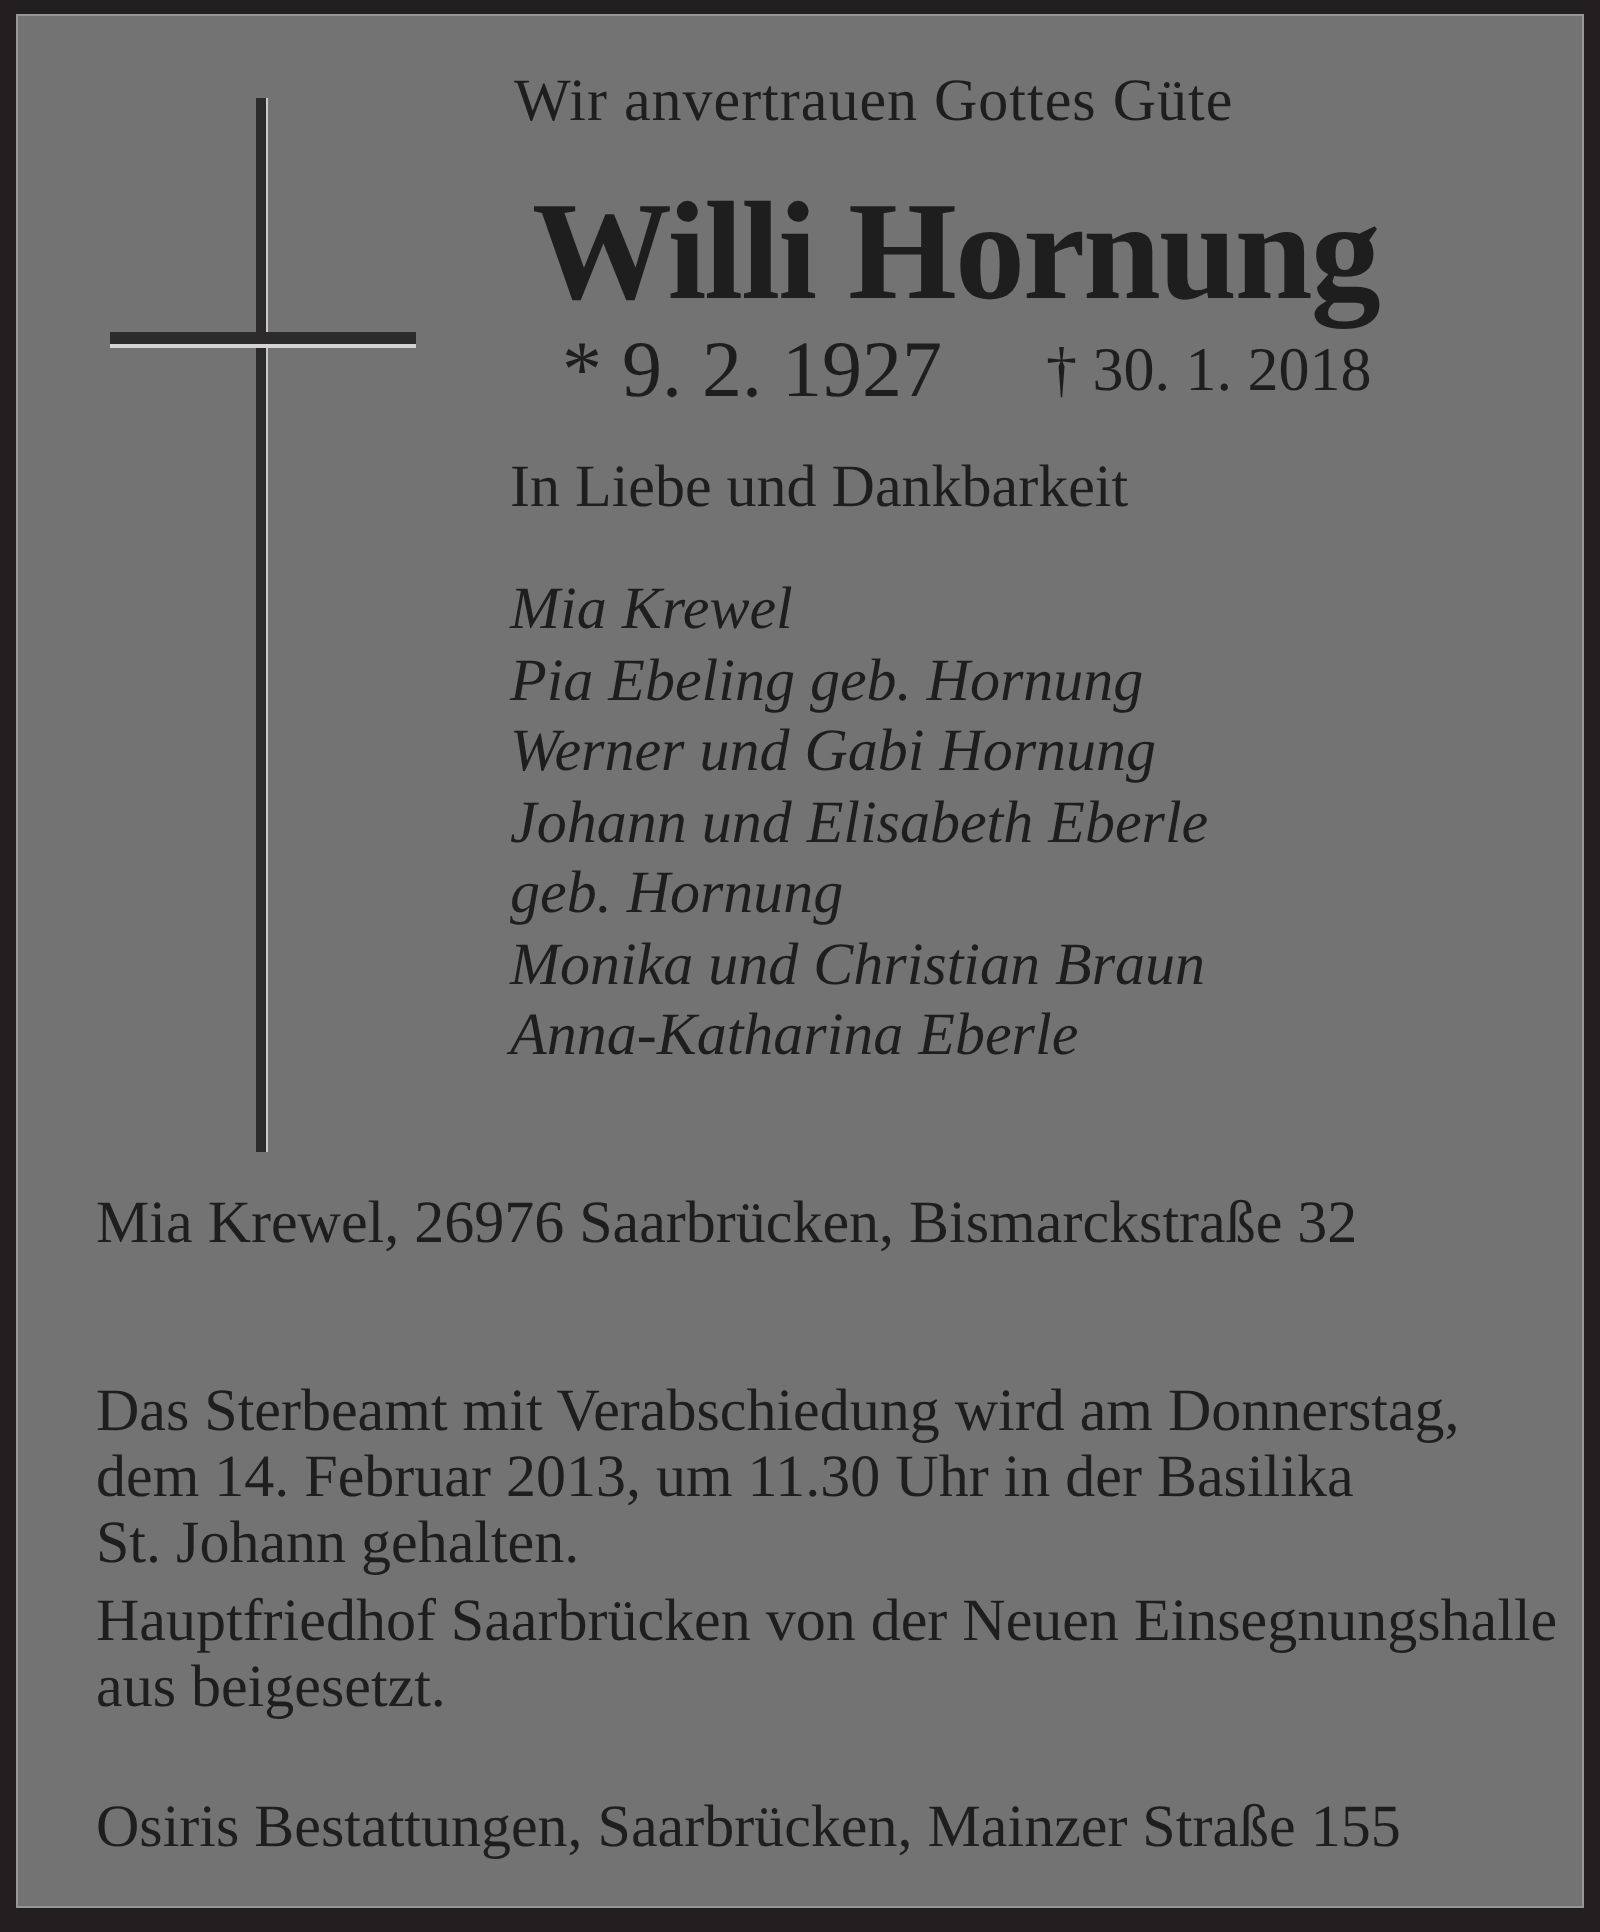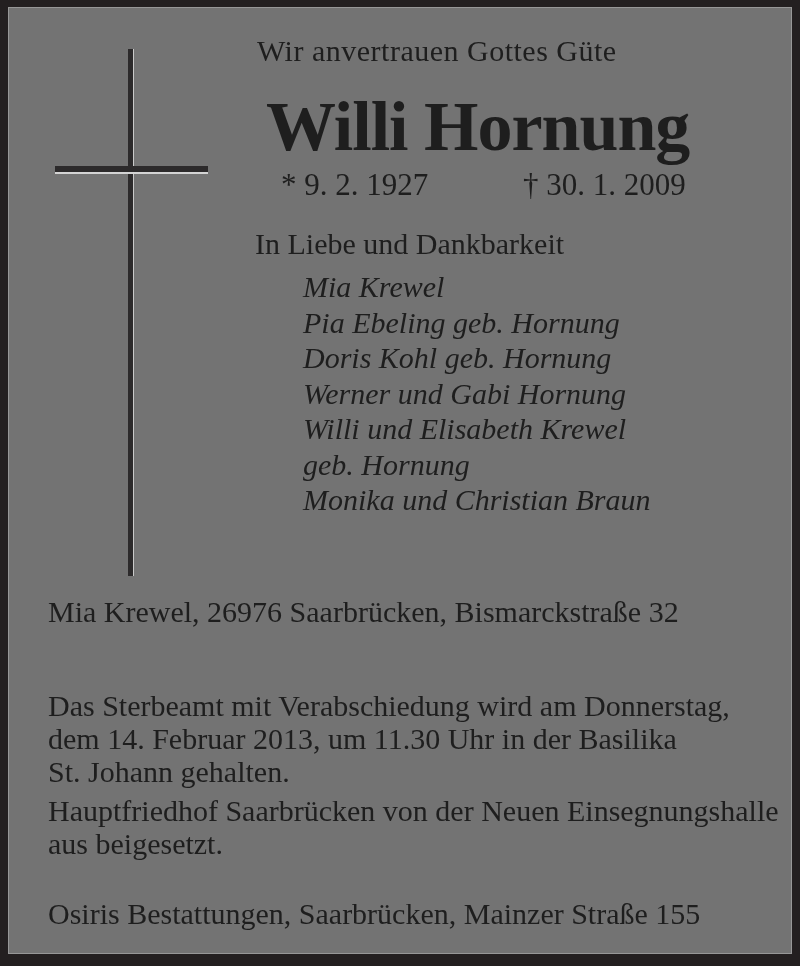--- a/index.html
+++ b/index.html
@@ -51,43 +51,42 @@
     left: 258px; top: 82px;
     font-size: 70px;
     line-height: 76px;
     font-weight: bold;
     white-space: nowrap;
     margin: 0;
     letter-spacing: -1px;
   }
   .date-birth {
     left: 273px; top: 161px;
-    font-size: 31px;
+    font-size: 40px;
     line-height: 34px;
     white-space: nowrap;
   }
   .date-death {
     left: 515px; top: 161px;
     font-size: 31px;
     line-height: 34px;
     white-space: nowrap;
   }
   .intro {
     left: 247px; top: 220px;
     font-size: 30px;
     line-height: 33px;
     white-space: nowrap;
   }
   .mourners {
-    left: 247px; top: 262px;
+    left: 247px; top: 280px;
     font-size: 30px;
     line-height: 35.5px;
     font-style: italic;
     white-space: nowrap;
-    margin-left: 48px;
   }
   .condolence {
     left: 40px; top: 588px;
     font-size: 30px;
     line-height: 33px;
     white-space: nowrap;
   }
   .para-service {
     left: 40px; top: 682px;
     font-size: 30px;
@@ -113,32 +112,32 @@
 <div class="page">
 
   <div class="abs cross-v"></div>
   <div class="abs cross-h"></div>
 
   <div class="abs epigraph">Wir anvertrauen Gottes Güte</div>
 
   <h1 class="abs headline">Willi Hornung</h1>
 
   <div class="abs date-birth">* 9. 2. 1927</div>
-  <div class="abs date-death">† 30. 1. 2009</div>
+  <div class="abs date-death">† 30. 1. 2018</div>
 
   <div class="abs intro">In Liebe und Dankbarkeit</div>
 
   <div class="abs mourners">
     <div>Mia Krewel</div>
     <div>Pia Ebeling geb. Hornung</div>
-    <div>Doris Kohl geb. Hornung</div>
     <div>Werner und Gabi Hornung</div>
-    <div>Willi und Elisabeth Krewel</div>
+    <div>Johann und Elisabeth Eberle</div>
     <div>geb. Hornung</div>
     <div>Monika und Christian Braun</div>
+    <div>Anna-Katharina Eberle</div>
   </div>
 
   <div class="abs condolence">
     <div>Mia Krewel, 26976 Saarbrücken, Bismarckstraße 32</div>
   </div>
 
   <div class="abs para-service">
     <div>Das Sterbeamt mit Verabschiedung wird am Donnerstag,</div>
     <div>dem 14. Februar 2013, um 11.30 Uhr in der Basilika</div>
     <div>St. Johann gehalten.</div>

